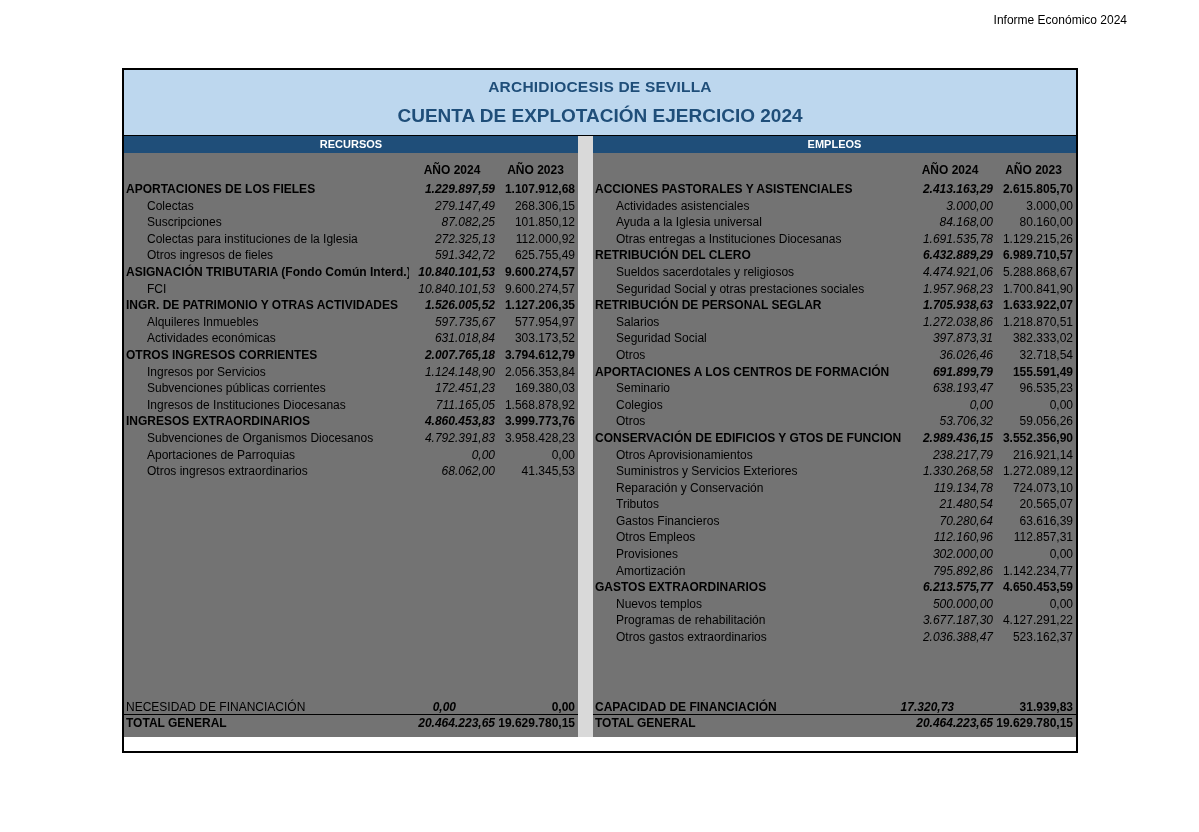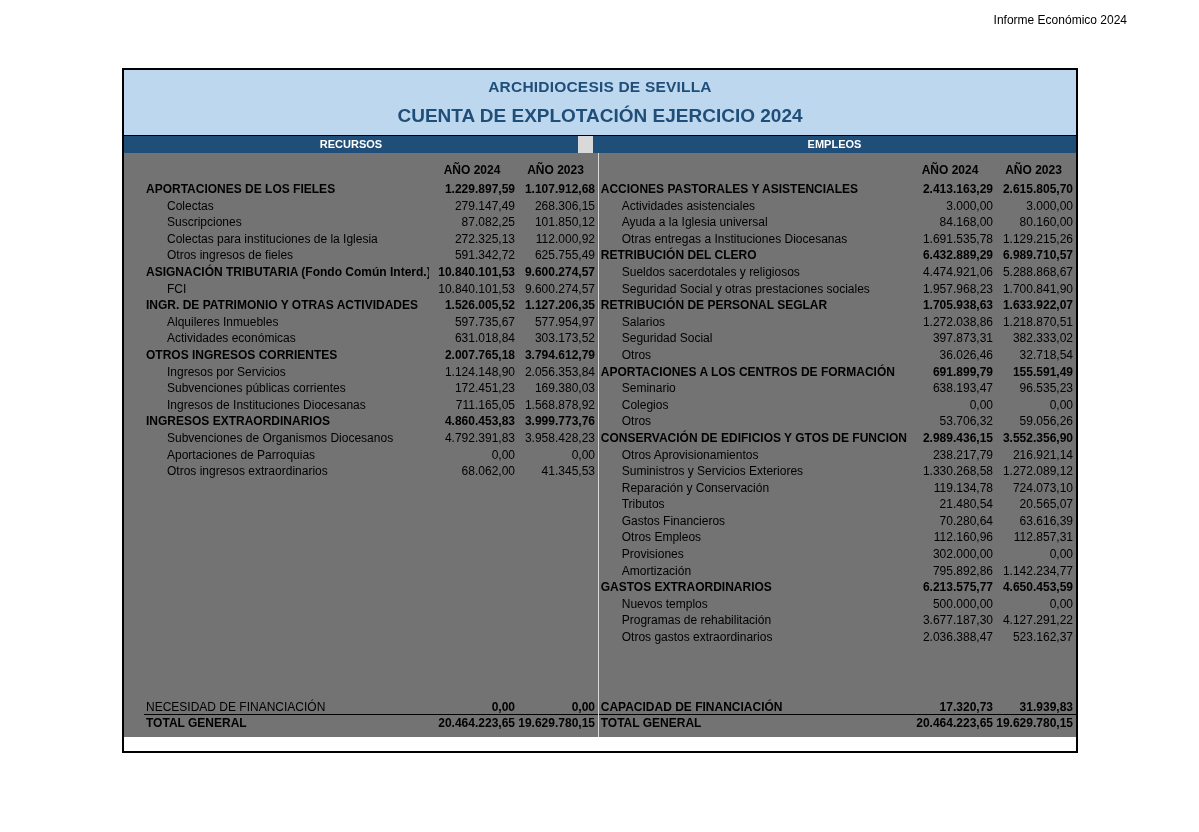--- a/index.html
+++ b/index.html
@@ -29,41 +29,41 @@
   .band .title{font-size:15.5px;font-weight:bold;letter-spacing:.2px;}
   .band .subtitle{font-size:19px;font-weight:bold;}
   .section-bars{display:flex;height:17px;flex:0 0 auto;}
   .bar{
     background:var(--bar-bg);color:#fff;font-weight:bold;font-size:11px;
     line-height:17px;text-align:center;
   }
   .bar.left{width:454px;}
   .bar.right{flex:1;}
   .bar-gap{width:15px;background:var(--divider);}
-  .tbody{display:flex;flex:1 1 auto;min-height:0;padding-left:20px;}
+  .tbody{display:flex;flex:1 1 auto;min-height:0;}
   .divider{width:15px;background:var(--divider);}
   .panel{display:flex;flex-direction:column;font-size:12px;}
   .panel.left{width:454px;}
   .panel.right{flex:1;}
   .colhead{
     height:28px;display:flex;align-items:flex-end;padding-bottom:4px;
     font-weight:bold;
   }
   .colhead .lbl{flex:1;}
   .colhead .h1{width:86px;text-align:center;}
   .colhead .h2{width:83px;text-align:center;padding-right:2px;}
   .row{display:flex;height:16.6px;line-height:16.4px;white-space:nowrap;}
   .row .lbl{flex:1;overflow:hidden;padding-left:2px;}
   .row.item .lbl{padding-left:23px;}
   .row.section{font-weight:bold;}
   .row .v{text-align:right;}
-  .row .v1{width:86px;}
+  .row .v1{width:86px;font-style:italic;}
   .row .v2{width:83px;padding-right:3px;text-align:right;}
   .bottom-block{margin-top:auto;padding-bottom:5px;}
-  .fin-row{border-bottom:1px solid #000;}
+  .fin-row{border-bottom:1px solid #000;gap:39px;}
   .fin-row .v{font-weight:bold;}
   .fin-row.bold-label .lbl{font-weight:bold;}
   .total-row{font-weight:bold;}
   .footer-strip{height:14px;background:#fff;flex:0 0 auto;}
 </style>
 </head>
 <body>
 
 <div class="corner-note">Informe Económico 2024</div>
 

